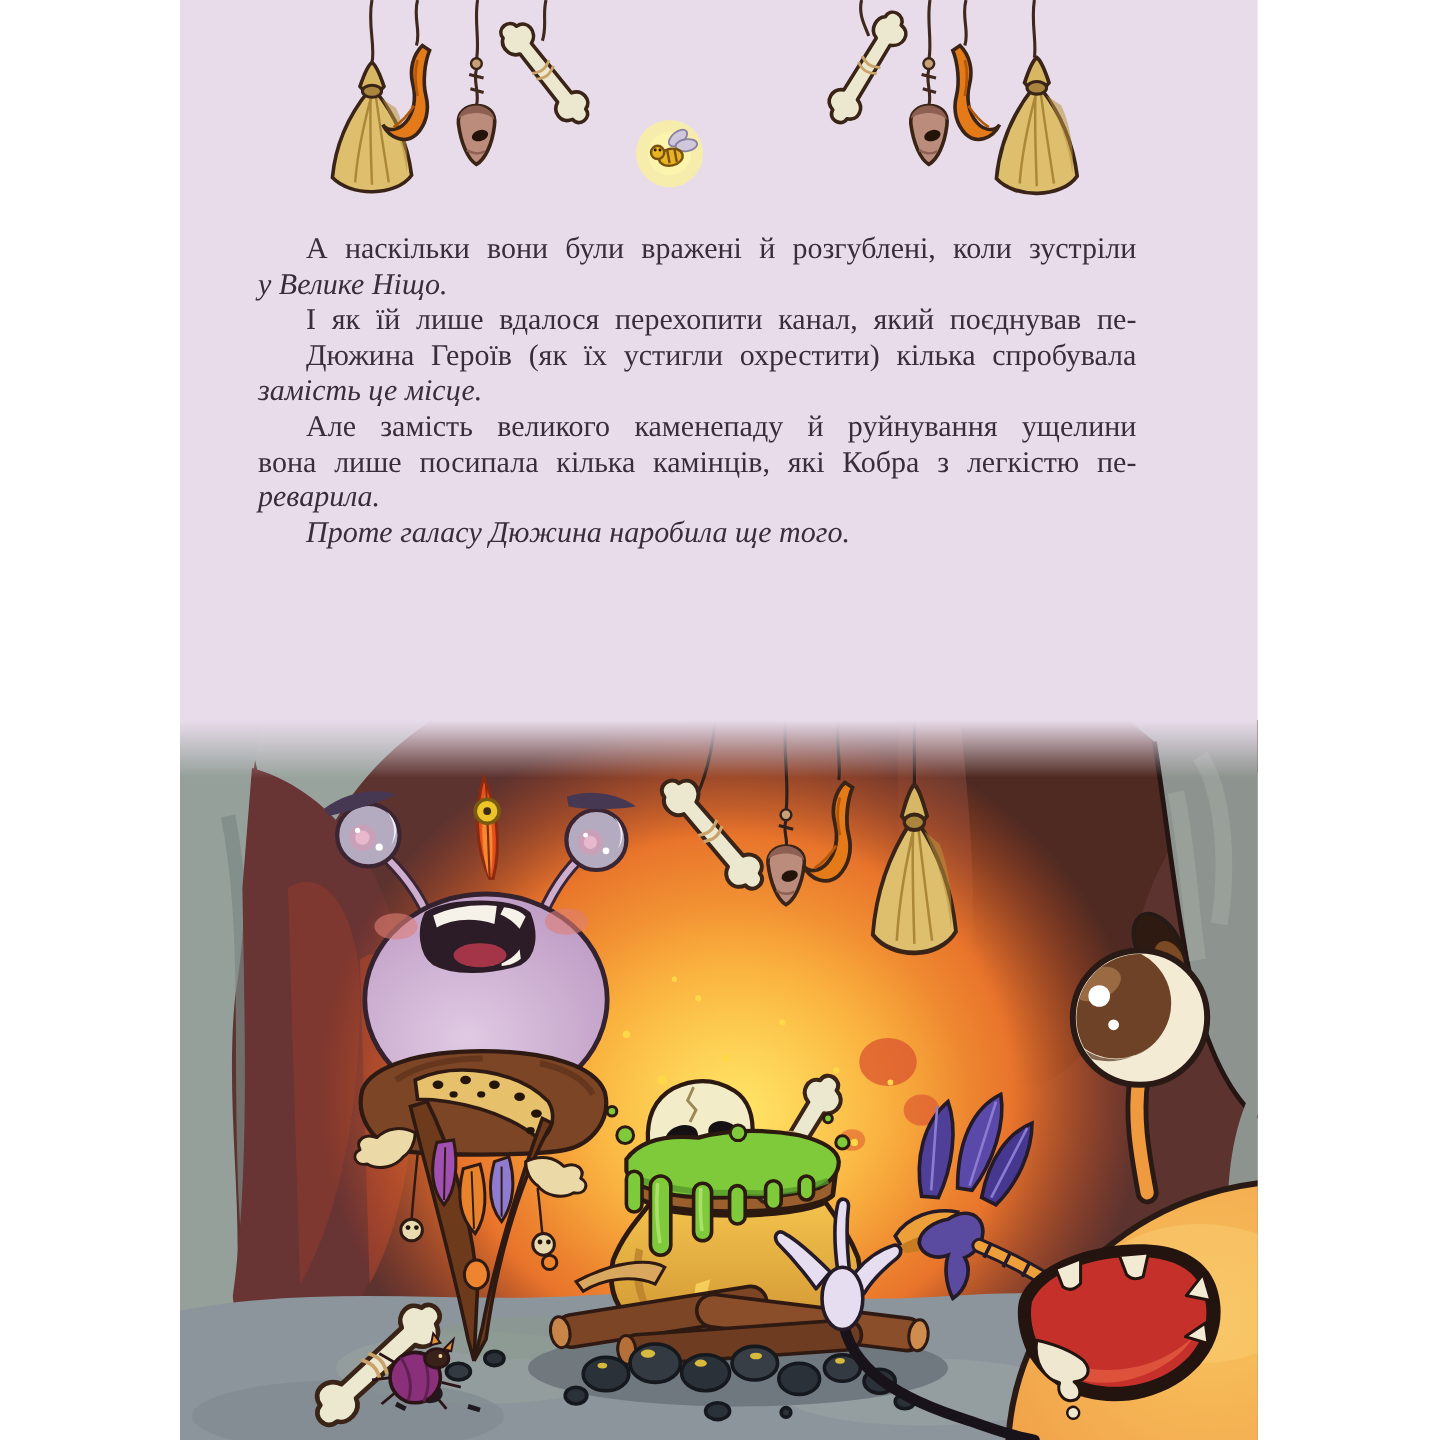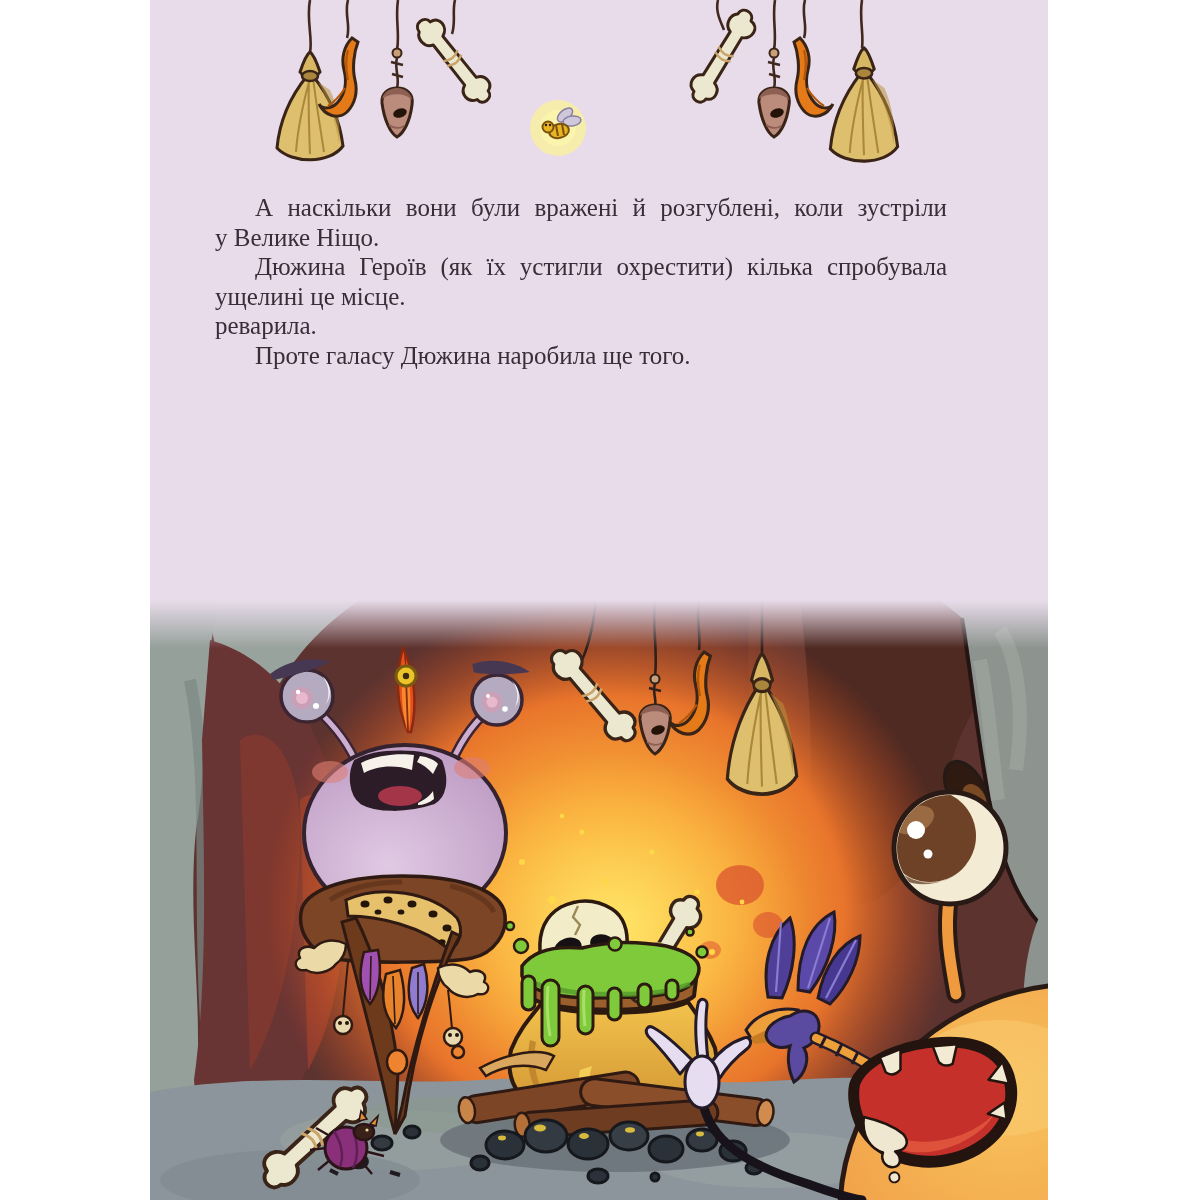--- a/index.html
+++ b/index.html
@@ -4,21 +4,21 @@
 <style>
   html,body{margin:0;padding:0;background:#ffffff;}
   .page{position:relative;width:1106px;height:1200px;background:#ffffff;overflow:hidden;
         font-family:"Liberation Serif","DejaVu Serif",serif;}
   .paper{position:absolute;left:150px;top:0;width:898px;height:1200px;background:#e8dcea;}
   .top-charms{position:absolute;left:0;top:0;}
   .illustration{position:absolute;left:0;top:600px;}
   .story{position:absolute;left:65px;top:193px;width:732px;color:#3a2d3a;
          font-size:25px;line-height:29.6px;}
   .story .line{text-align:justify;text-align-last:justify;white-space:normal;}
-  .story .line.end{text-align-last:left;}
+  .story .line.end{text-align-last:left;font-style:italic;}
   .story .line.indent{text-indent:40px;}
 </style>
 </head>
 <body>
 
 <div class="page">
 
   <svg width="0" height="0" style="position:absolute" aria-hidden="true">
     <defs>
       <g id="charm-straw">
@@ -96,22 +96,25 @@
           <use href="#charm-pepper" transform="translate(652,38) scale(-1,1)"></use>
         </g>
       <g>
           <use href="#charm-straw" transform="translate(714,48) scale(1.02,1.05)"></use>
         </g>
     </svg>
 
     <div class="story">
       <div class="line indent">А наскільки вони були вражені й розгублені, коли зустріли</div>
       <div class="line end">у Велике Ніщо.</div>
+      <div class="line indent">І як їй лише вдалося перехопити канал, який поєднував пе-</div>
       <div class="line indent">Дюжина Героїв (як їх устигли охрестити) кілька спробувала</div>
-      <div class="line end">ущелині це місце.</div>
+      <div class="line end">замість це місце.</div>
+      <div class="line indent">Але замість великого каменепаду й руйнування ущелини</div>
+      <div class="line">вона лише посипала кілька камінців, які Кобра з легкістю пе-</div>
       <div class="line end">реварила.</div>
       <div class="line indent end">Проте галасу Дюжина наробила ще того.</div>
     </div>
 
     <svg class="illustration" width="898" height="600" viewBox="0 0 898 600">
       <defs>
         <radialGradient id="fireGlow" cx="0.5" cy="0.5" r="0.5">
           <stop offset="0" stop-color="#ffd957"></stop>
             <stop offset="0.35" stop-color="#f9a93a"></stop>
           <stop offset="0.68" stop-color="#e8742b"></stop>

